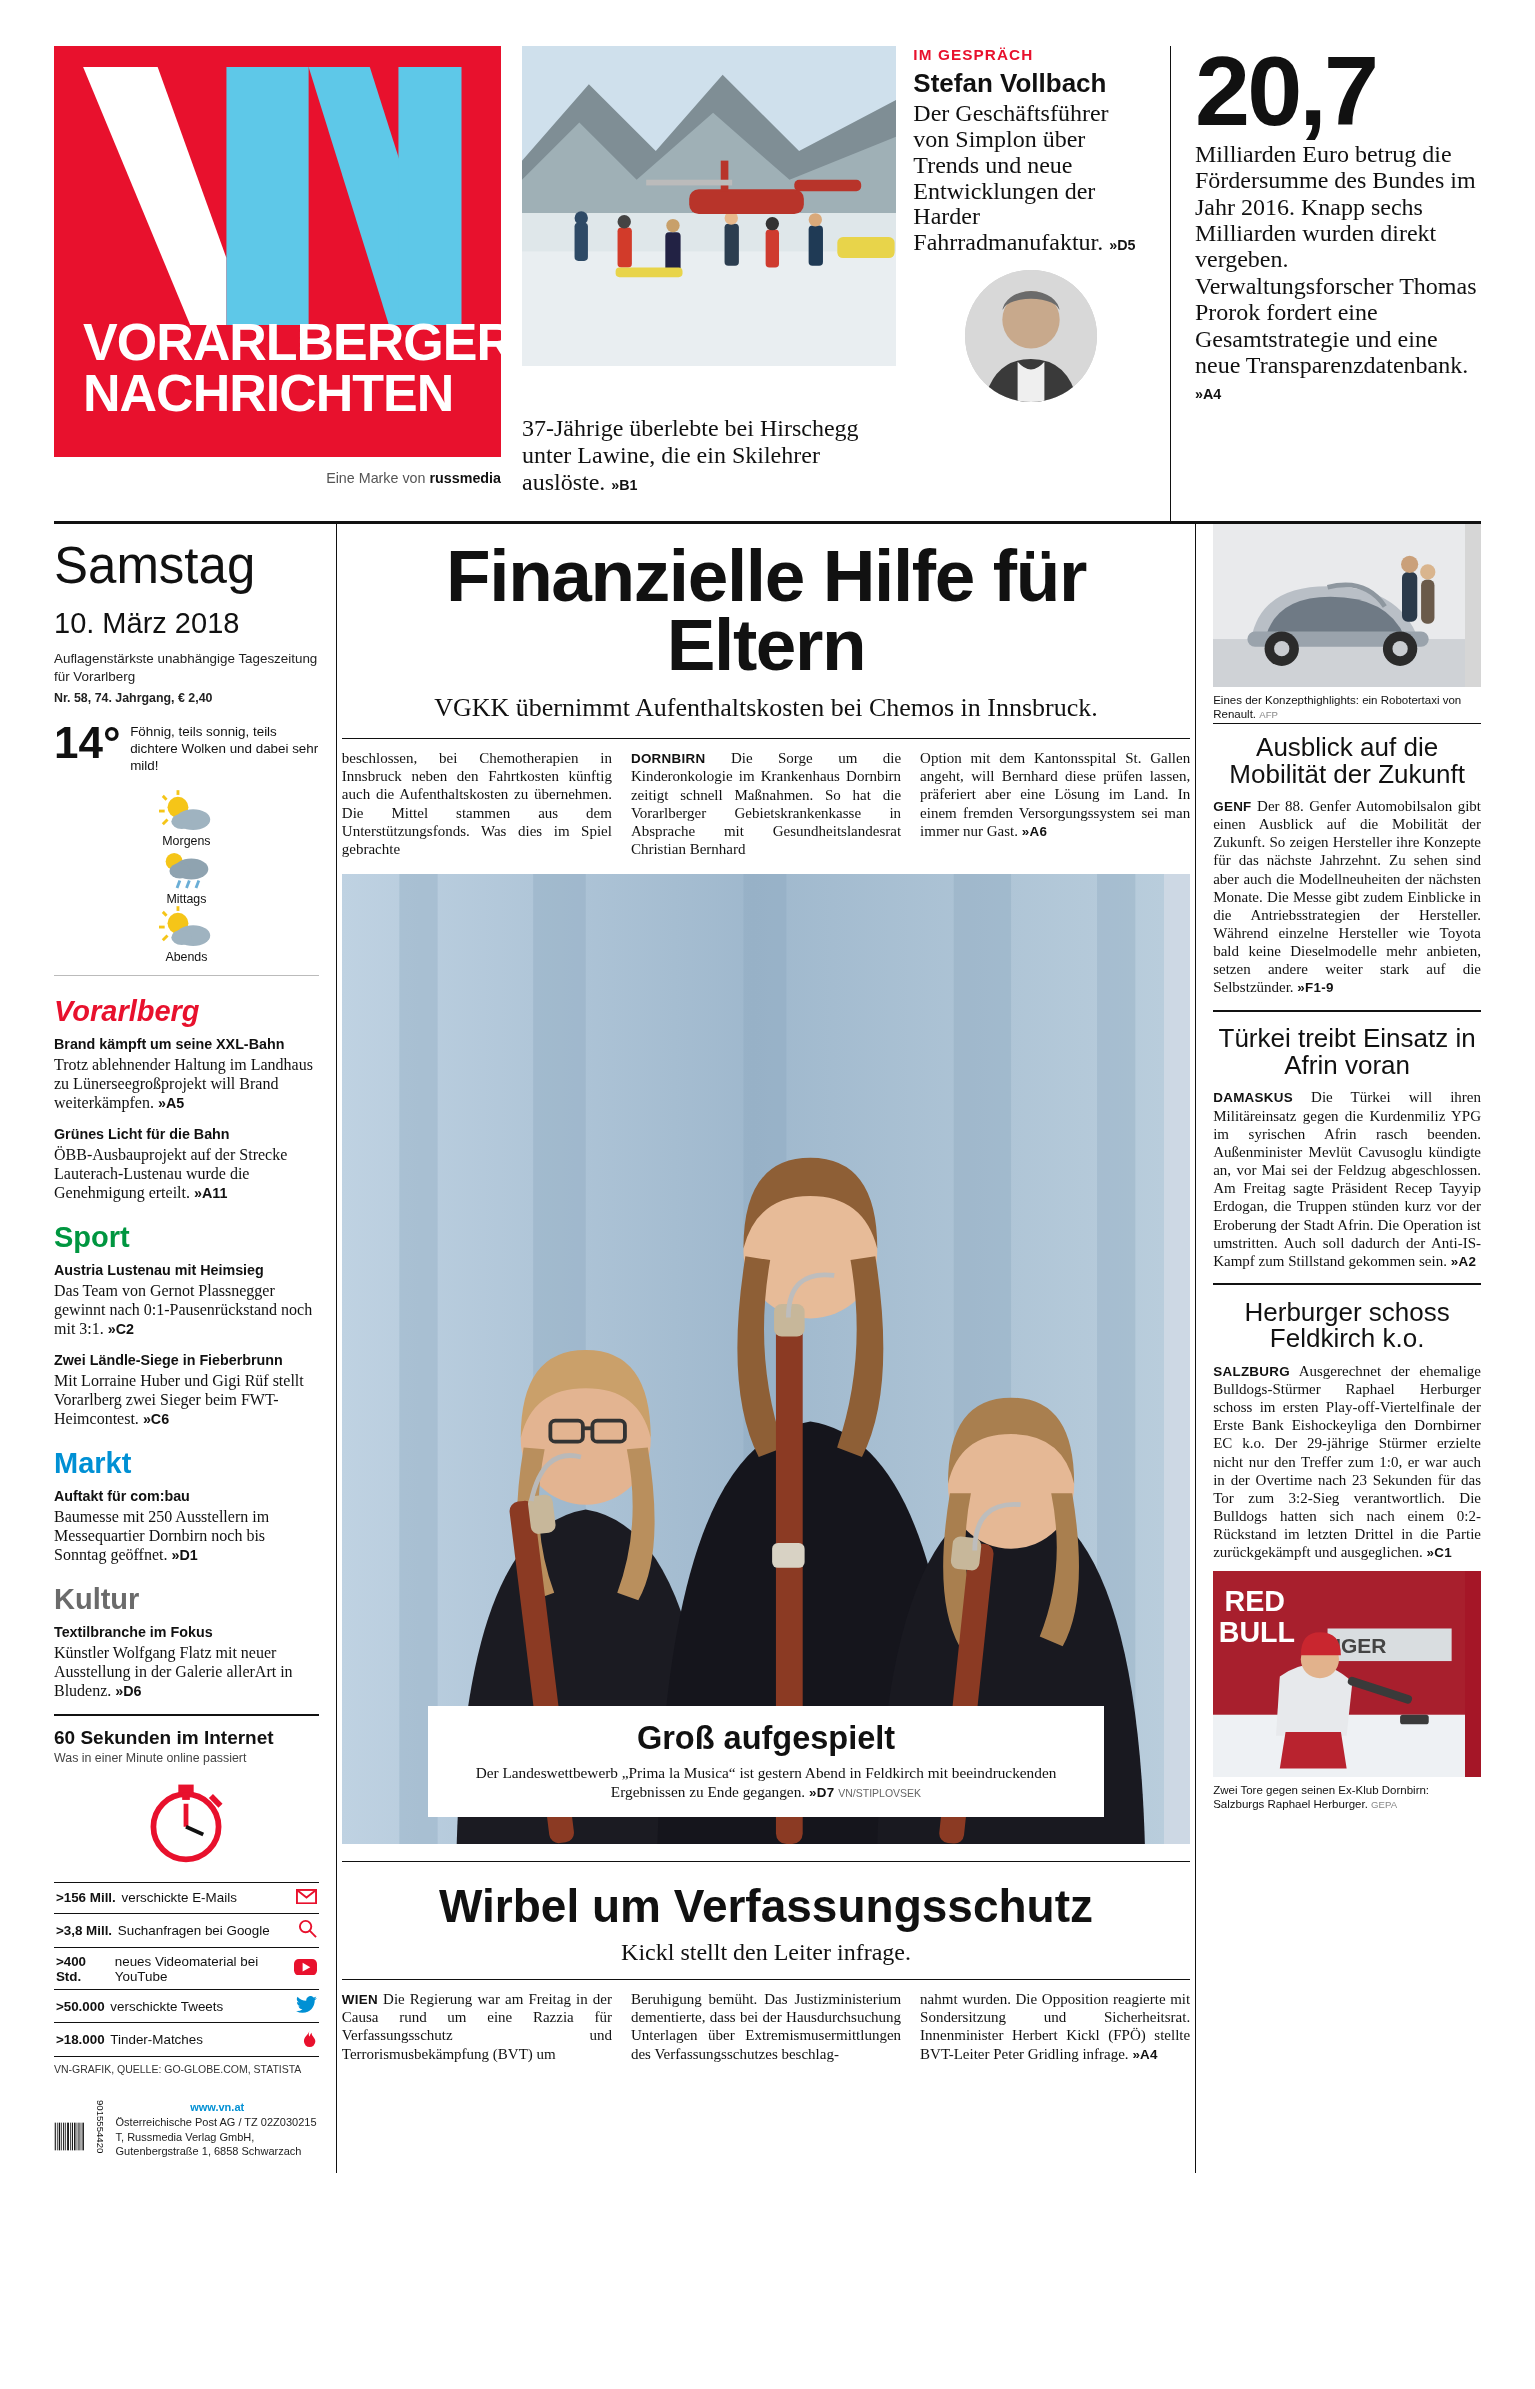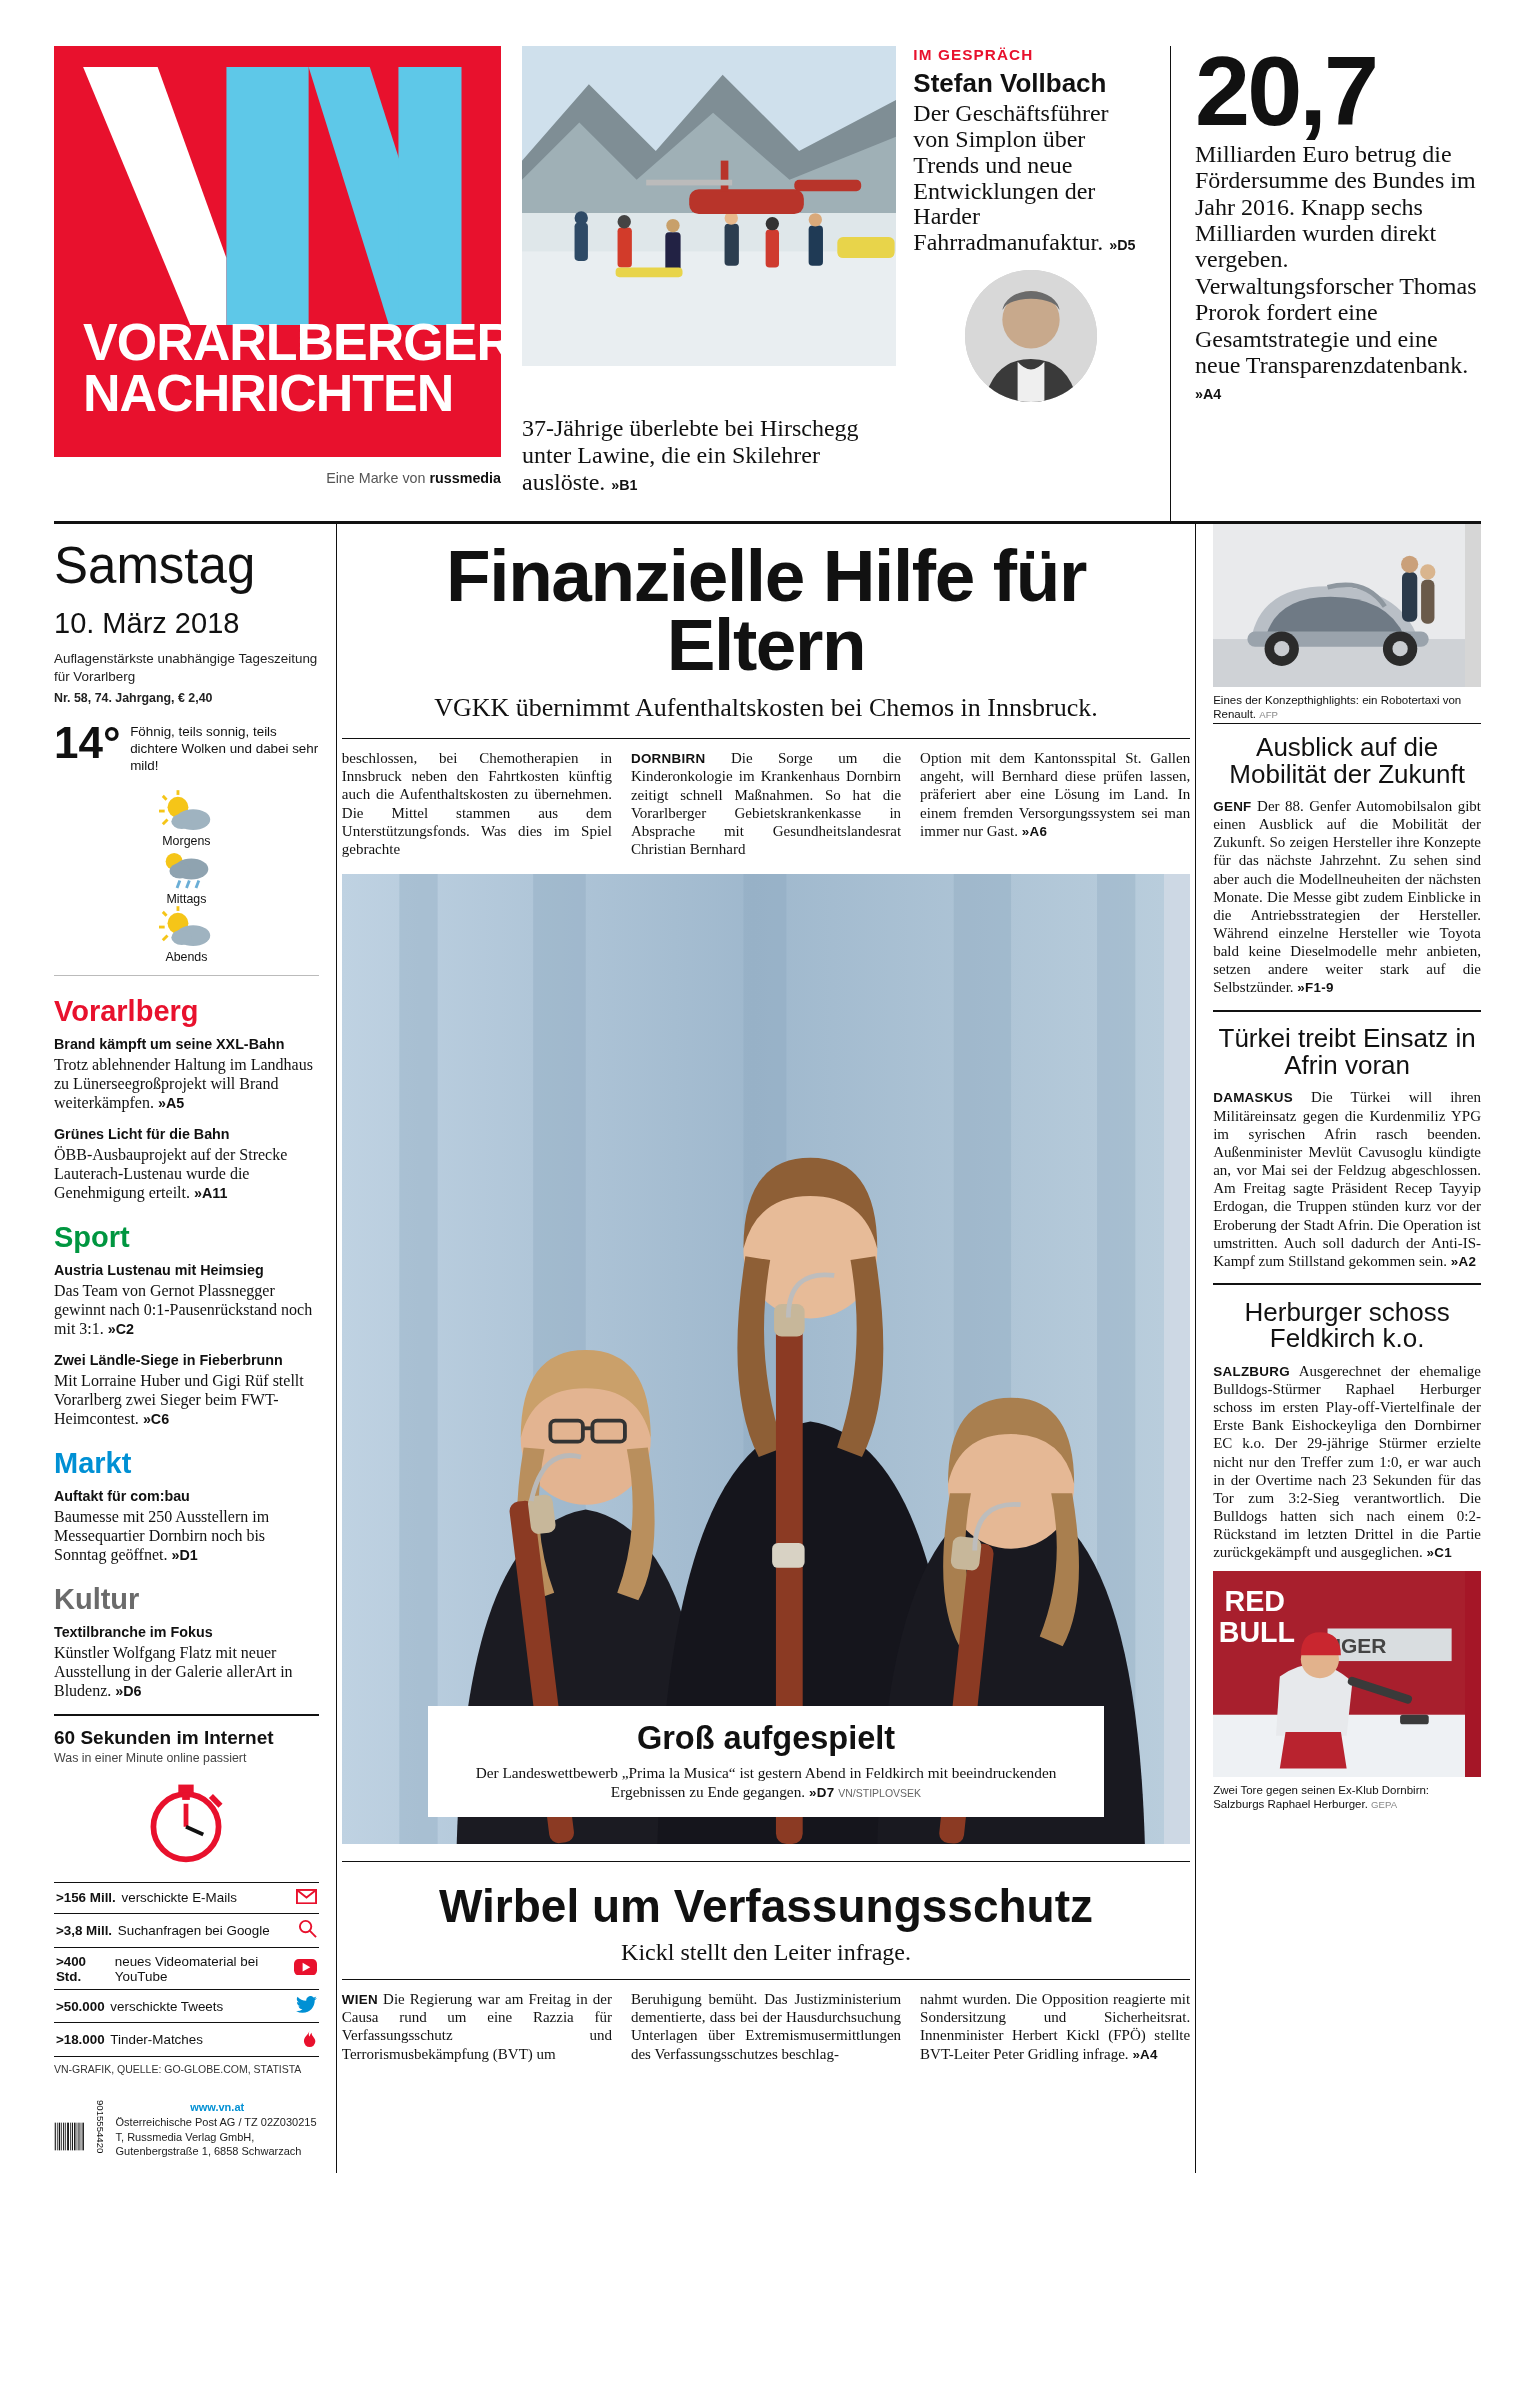--- a/index.html
+++ b/index.html
@@ -49,21 +49,21 @@
   .date-sub{font-family:"Liberation Sans",sans-serif;font-size:13.4px;line-height:1.35;color:#222;margin-top:11.5px;}
   .date-sub b{font-size:12.4px;}
   .wx{display:flex;align-items:flex-start;gap:9.6px;margin-top:13.4px;}
   .wx-temp{font-family:"Liberation Sans",sans-serif;font-weight:bold;font-size:44px;line-height:1;}
   .wx-desc{font-family:"Liberation Sans",sans-serif;font-size:13.4px;line-height:1.25;padding-top:3.8px;}
   .wx-icons{display:flex;justify-content:space-between;margin-top:15.3px;text-align:center;flex-direction:column;}
   .wx-icons div{font-family:"Liberation Sans",sans-serif;font-size:12.4px;}
   .wx-icons .ic{height:44px;}
 
   .sect{font-family:"Liberation Sans",sans-serif;font-weight:bold;font-size:29px;margin:19px 0 7.6px 0;}
-  .sect.vbg{color:#e8112d;}
+  .sect.vbg{color:#e8112d;font-style:italic;}
   .sect.sport{color:#009640;}
   .sect.markt{color:#0090d4;}
   .sect.kultur{color:#6b6b6b;}
   .teaser{margin-bottom:13.4px;}
   .teaser h4{font-family:"Liberation Sans",sans-serif;font-size:14.3px;margin:0 0 2.9px 0;}
   .teaser p{font-family:"Liberation Serif",serif;font-size:16px;line-height:1.2;margin:0;}
   .divider{height:1px;background:#bbb;margin:11.5px 0;}
 
   .sixty h4{font-family:"Liberation Sans",sans-serif;font-size:19px;margin:0;}
   .sixty .sub{font-family:"Liberation Sans",sans-serif;font-size:12.4px;color:#444;margin-top:1.9px;}

